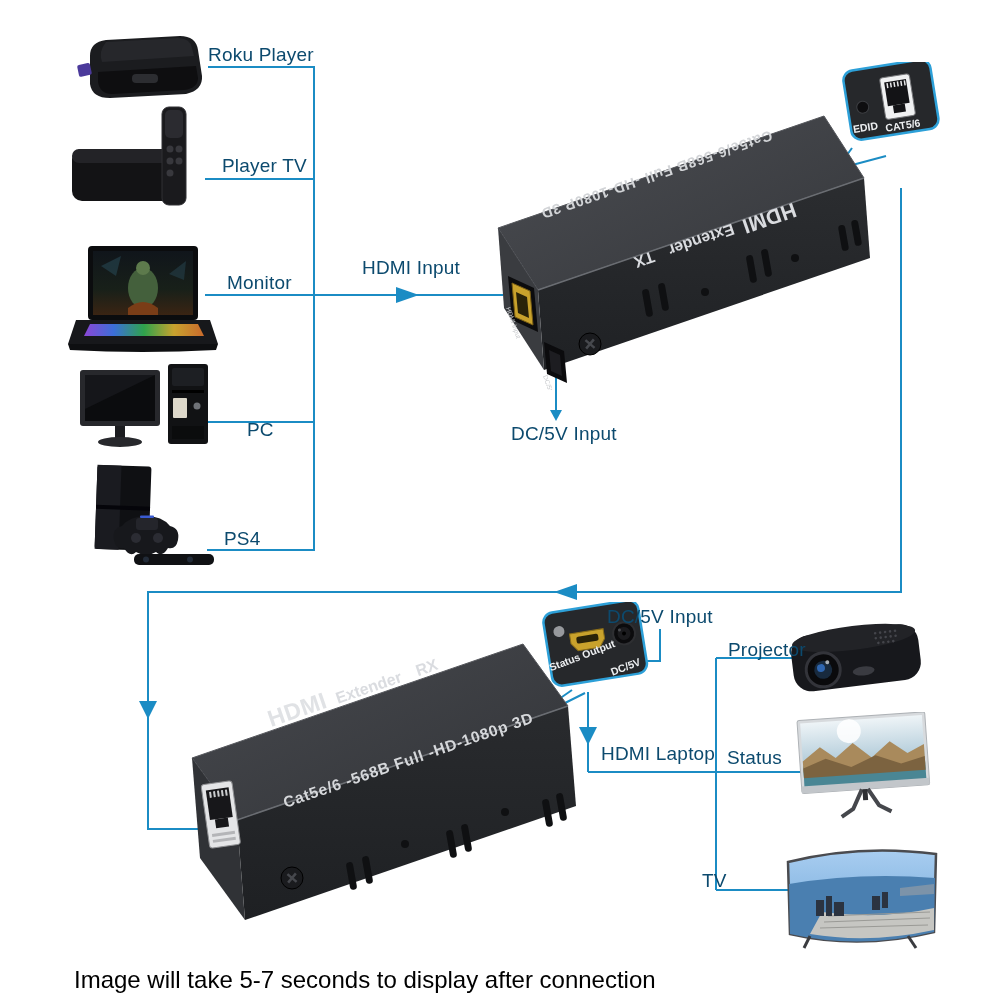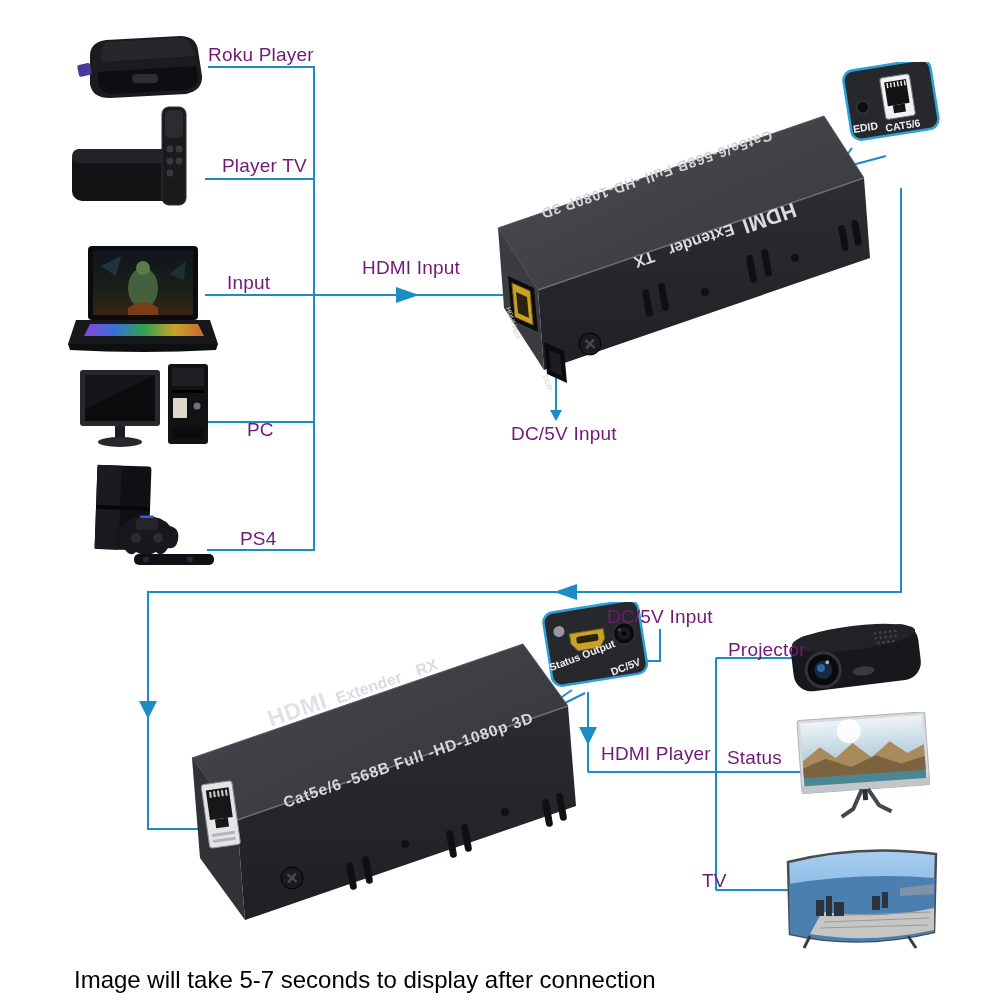--- a/index.html
+++ b/index.html
@@ -1,19 +1,19 @@
 <!DOCTYPE html>
 <html><head>
 <meta charset="utf-8">
 <style>
   html,body{margin:0;padding:0;background:#fff;}
   .canvas{position:relative;width:1000px;height:1000px;background:#ffffff;overflow:hidden;
           font-family:"Liberation Sans",sans-serif;}
   .abs{position:absolute;}
-  .lbl{position:absolute;font-size:19px;color:#701a75;white-space:nowrap;letter-spacing:.2px;}
+  .lbl{position:absolute;font-size:19px;color:#0c4a6e;white-space:nowrap;letter-spacing:.2px;}
   .note{position:absolute;left:74px;top:926px;font-size:24px;color:#000000;white-space:nowrap;margin-top:40px;}
   svg{display:block;}
   svg text{font-family:"Liberation Sans",sans-serif;}
   .box-spec{font-size:14.5px;font-weight:bold;fill:#d2d4d7;letter-spacing:.8px;}
   .rx-spec{font-size:15.5px;font-weight:bold;fill:#d6d8db;letter-spacing:.8px;}
   .brand{font-size:23px;font-weight:bold;fill:#e0e2e5;letter-spacing:.5px;}
   .brand-tx{font-size:21px;font-weight:bold;fill:#dadce0;letter-spacing:.5px;}
   .brand-sub{font-size:16px;font-weight:bold;fill:#dadce0;}
   .tiny{font-size:6.5px;fill:#c9cbce;}
   .panel-lbl{font-size:10.5px;fill:#edeff1;font-weight:600;}
@@ -343,27 +343,27 @@
     </g>
     <path d="M120,50 L154,46 L154,56 L120,58 Z" fill="#8898a8" opacity=".8"></path>
     <g stroke="#3a3b3f" stroke-width="3">
       <path d="M30,98 L24,110"></path>
         <path d="M128,98 L136,110"></path>
     </g>
   </svg>
 
   <div class="lbl" style="left:208px;top:44px">Roku Player</div>
   <div class="lbl" style="left:222px;top:155px">Player TV</div>
-  <div class="lbl" style="left:227px;top:272px">Input</div>
+  <div class="lbl" style="left:227px;top:272px">Monitor</div>
   <div class="lbl" style="left:247px;top:419px">PC</div>
-  <div class="lbl" style="left:240px;top:528px">PS4</div>
+  <div class="lbl" style="left:224px;top:528px">PS4</div>
 
   <div class="lbl" style="left:362px;top:257px">HDMI Input</div>
   <div class="lbl" style="left:511px;top:423px">DC/5V Input</div>
   <div class="lbl" style="left:607px;top:606px">DC/5V Input</div>
-  <div class="lbl" style="left:601px;top:743px">HDMI Player</div>
+  <div class="lbl" style="left:601px;top:743px">HDMI Laptop</div>
 
   <div class="lbl" style="left:728px;top:639px">Projector</div>
   <div class="lbl" style="left:727px;top:747px">Status</div>
   <div class="lbl" style="left:702px;top:870px">TV</div>
 
   <div class="note">Image will take 5-7 seconds to display after connection</div>
 </div>
 
 </body></html>

